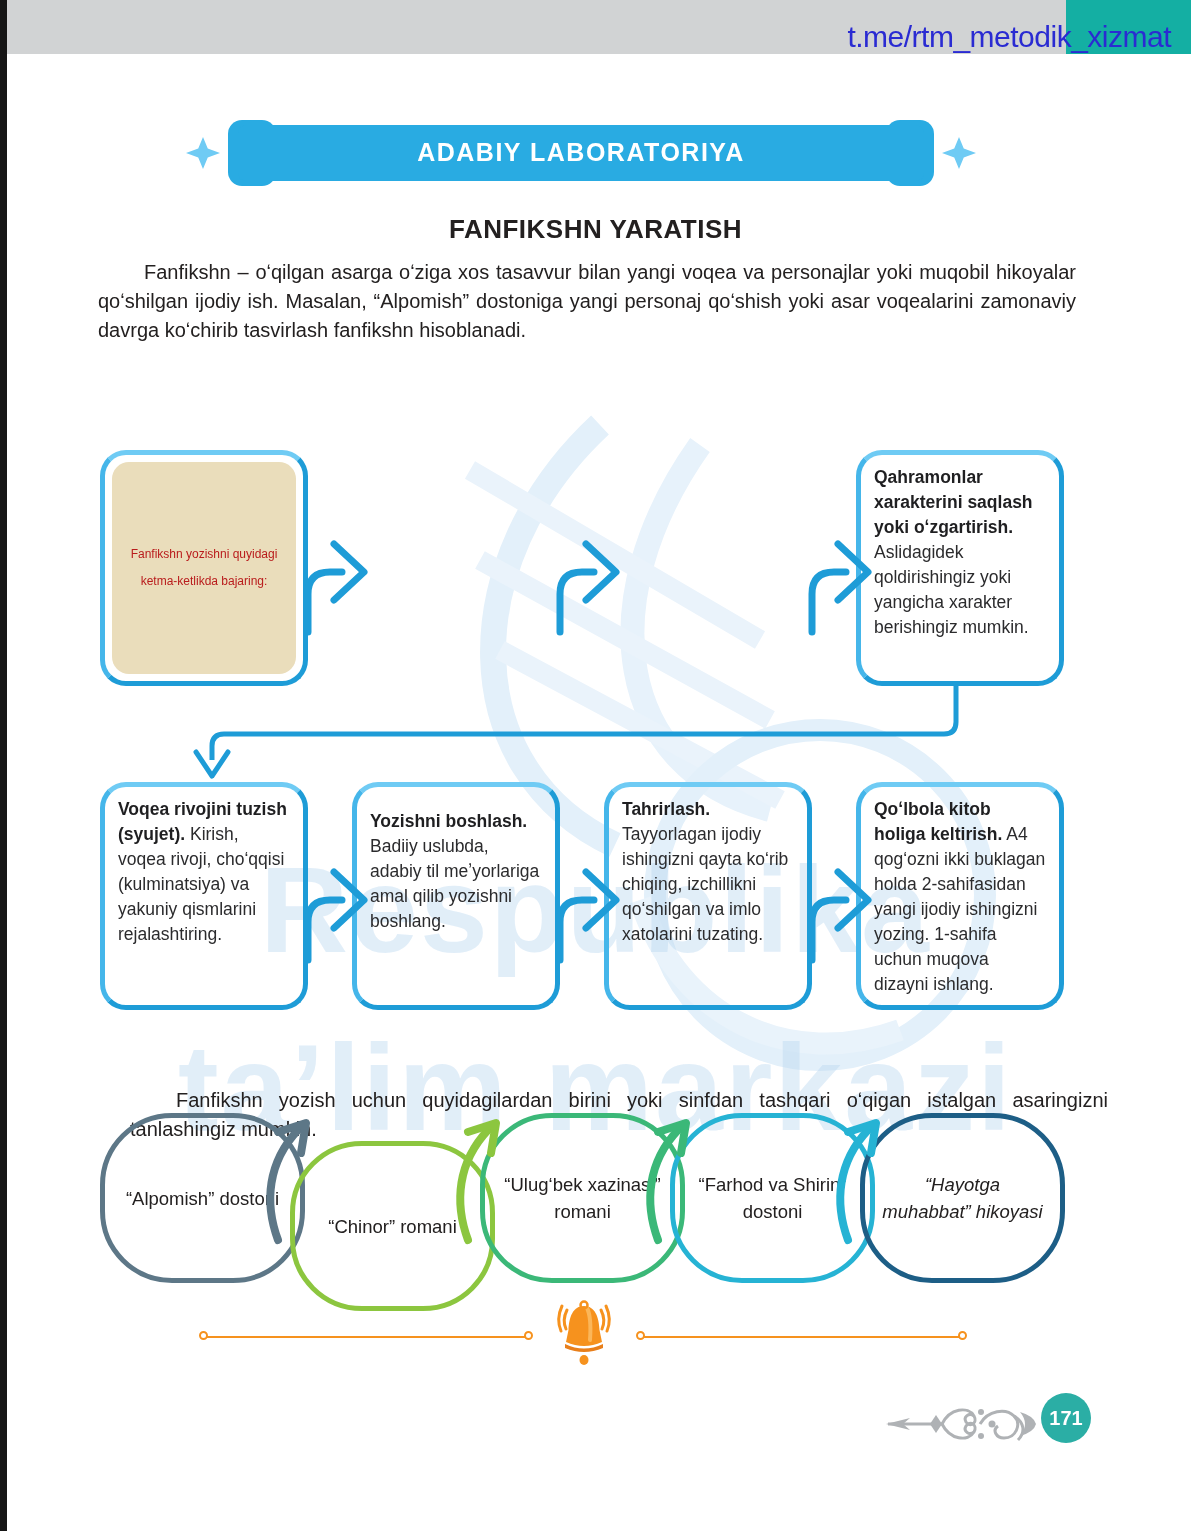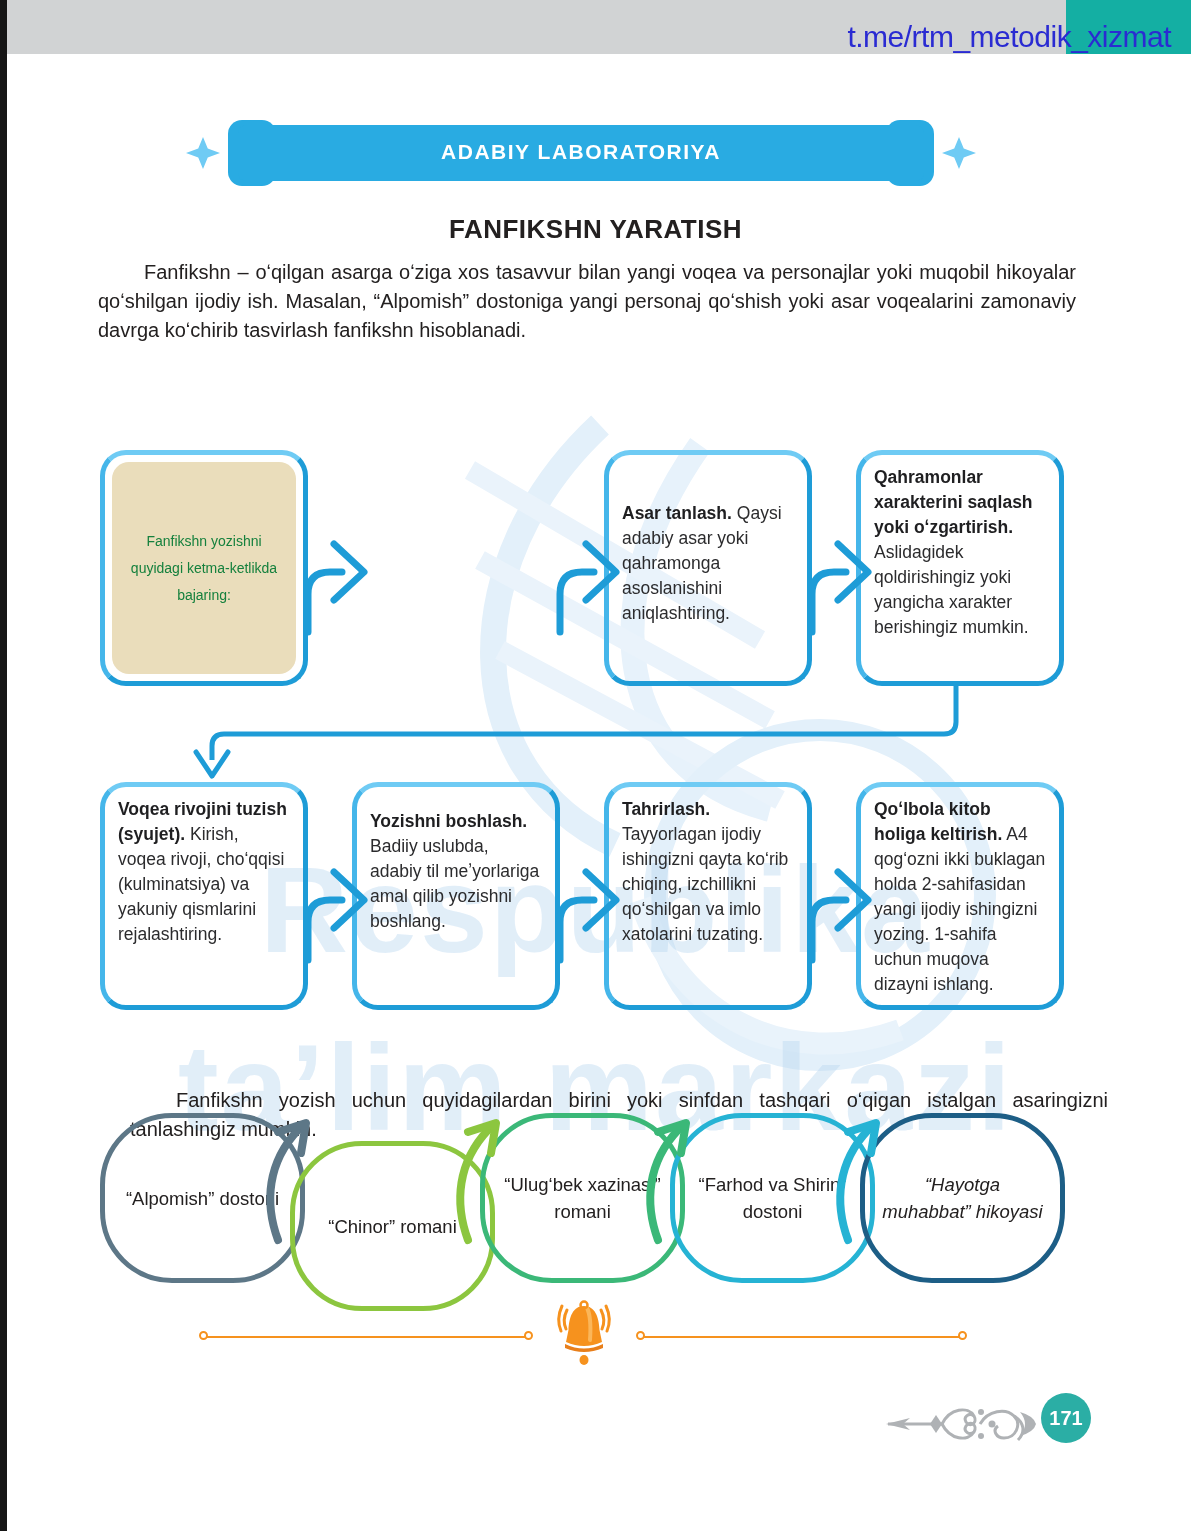--- a/index.html
+++ b/index.html
@@ -19,40 +19,40 @@
   .wm-text{position:absolute;left:0;width:1191px;text-align:center;font-weight:bold;
            color:#B9D7F0;opacity:.42;font-size:122px;letter-spacing:2px;white-space:nowrap;}
   .wm-logo{position:absolute;left:0;top:0;}
 
   
   .banner{position:absolute;left:228px;top:120px;width:706px;height:66px;z-index:2;}
   .banner .cap{position:absolute;top:0;width:48px;height:66px;border-radius:14px;background:#29ABE2;}
   .banner .cap.l{left:0;} .banner .cap.r{right:0;}
   .banner .bar{position:absolute;left:10px;right:10px;top:5px;height:56px;border-radius:8px;background:#29ABE2;}
   .banner .ttl{position:absolute;inset:0;text-align:center;line-height:64px;color:#fff;
-               font-weight:bold;font-size:21px;letter-spacing:1.5px;}
+               font-weight:bold;font-size:25px;letter-spacing:1.5px;}
   .diamond{position:absolute;top:17px;width:34px;height:32px;background:#6FCBF4;
            clip-path:polygon(0 50%,36% 36%,50% 0,64% 36%,100% 50%,64% 64%,50% 100%,36% 64%);}
   .diamond.l{left:-42px;} .diamond.r{right:-42px;}
 
   
   .heading{position:absolute;left:0;top:214px;width:1191px;text-align:center;
            font-size:26px;font-weight:bold;letter-spacing:0.5px;z-index:2;}
   .textblock{position:absolute;left:98px;width:978px;z-index:2;}
   .textblock p{margin:0;font-size:20px;line-height:29px;text-align:justify;text-indent:46px;}
   .tb1{top:258px;} .tb3{top:1086px;margin-left:32px;}
 
   
   .fbox{position:absolute;border:5px solid #1E9CD7;border-top-color:#6FCBF4;border-left-color:#45B6EA;
         border-radius:26px;box-sizing:border-box;z-index:2;background:transparent;}
   .fbox .inner{padding:10px 13px;font-size:17.5px;line-height:25px;color:#2b2b2d;}
   .bt{font-weight:bold;color:#1f1f21;}
   .intro-fill{position:absolute;inset:7px;border-radius:17px;background:#EADDBB;
               display:flex;align-items:center;justify-content:center;text-align:center;}
-  .intro-fill span{display:block;width:152px;font-size:14px;line-height:27px;color:#15803d;}
+  .intro-fill span{display:block;width:152px;font-size:12px;line-height:27px;color:#b91c1c;}
   .flow-arrow{position:absolute;width:74px;height:140px;z-index:3;}
   .connector{position:absolute;left:0;top:682px;z-index:2;}
 
   
   .oval{position:absolute;top:1113px;width:205px;height:170px;border:5px solid #555;border-radius:72px;
         box-sizing:border-box;display:flex;align-items:center;justify-content:center;text-align:center;
         z-index:2;background:transparent;}
   .oval span{display:block;padding:0 16px;font-size:18.5px;line-height:27px;color:#232020;}
   .swoosh{position:absolute;top:1104px;width:76px;height:144px;z-index:4;}
 
@@ -102,24 +102,20 @@
   <div class="heading">FANFIKSHN YARATISH</div>
 
   <div class="textblock tb1">
     <p>Fanfikshn – oʻqilgan asarga oʻziga xos tasavvur bilan yangi voqea va personajlar yoki muqobil hikoyalar qoʻshilgan ijodiy ish. Masalan, “Alpomish” dostoniga yangi personaj qoʻshish yoki asar voqealarini zamonaviy davrga koʻchirib tasvirlash fanfikshn hisoblanadi.</p>
   </div>
 
   <div class="fbox" style="left:100px;top:450px;width:208px;height:236px;">
     <div class="intro-fill">
       <span>Fanfikshn yozishni quyidagi ketma-ketlikda bajaring:</span>
     </div>
-  </div>
-  <div class="fbox" style="left:604px;top:450px;width:208px;height:236px;">
-    <div class="inner" style="padding-top:46px;"><span class="bt">Asar tanlash.</span>
-      <span>Qaysi adabiy asar yoki qahramonga asoslanishini aniqlashtiring.</span></div>
   </div>
   <div class="fbox" style="left:856px;top:450px;width:208px;height:236px;">
     <div class="inner"><span class="bt">Qahramonlar xarakterini saqlash yoki oʻzgartirish.</span>
       <span>Aslidagidek qoldirishingiz yoki yangicha xarakter berishingiz mumkin.</span></div>
   </div>
 
   <svg class="flow-arrow" style="left:300px;top:498px;" viewBox="0 0 74 140" fill="none">
     <path d="M8,134 V96 Q8,74 30,74 H42" stroke="#1E9CD7" stroke-width="7" stroke-linecap="round"></path>
     <path d="M34,46 L64,74 L34,102" stroke="#1E9CD7" stroke-width="7" stroke-linecap="round" stroke-linejoin="round"></path>
   </svg>

